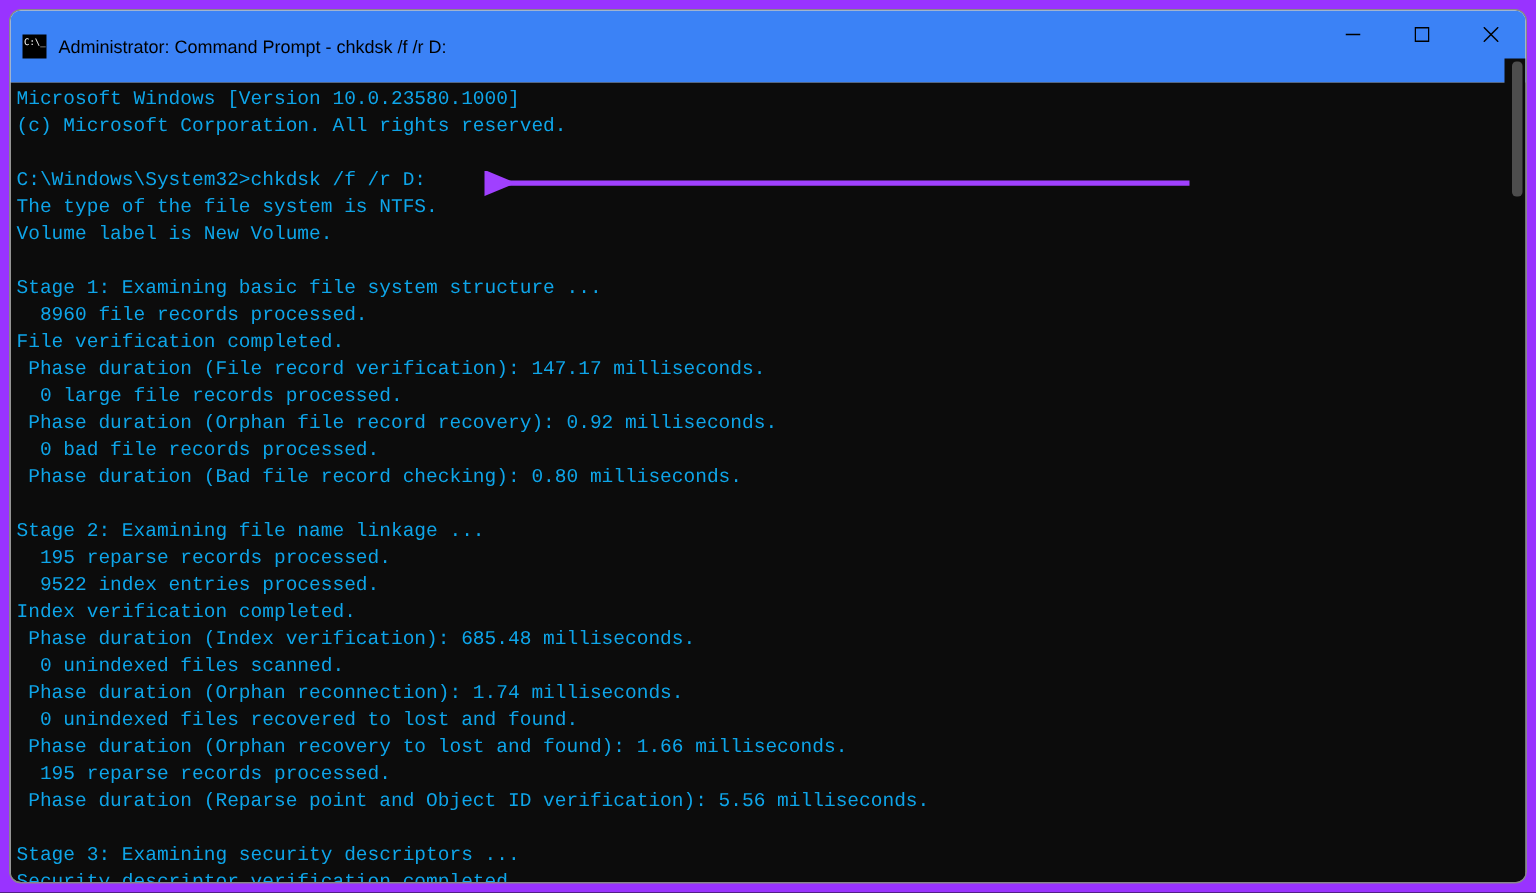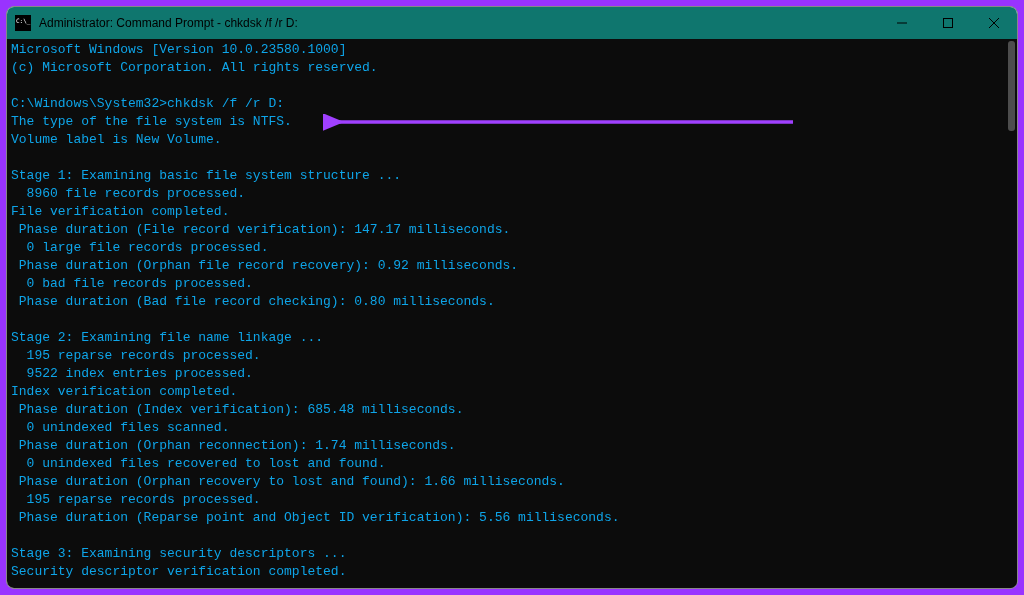--- a/index.html
+++ b/index.html
@@ -17,22 +17,22 @@
       height: 583px;
       background: #ffffff;
       border: 1px solid #888;
       border-radius: 8px;
       overflow: hidden;
       display: flex;
       flex-direction: column;
       position: relative;
     }
     .titlebar {
-      height: 32px;
-      background: #0f766e;
+      height: 48px;
+      background: #3b82f6;
       display: flex;
       align-items: center;
       padding: 0 0 0 8px;
       font-family: 'Segoe UI', Tahoma, sans-serif;
       font-size: 12px;
       color: #000;
       flex-shrink: 0;
     }
     .titlebar-icon {
       width: 16px;

